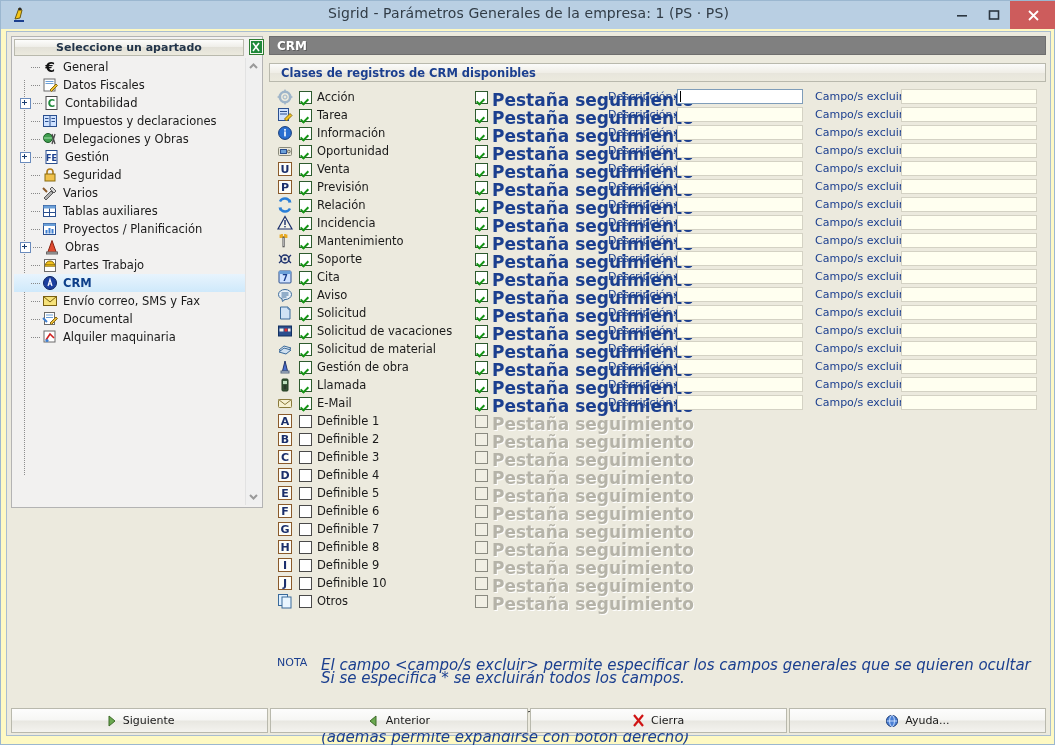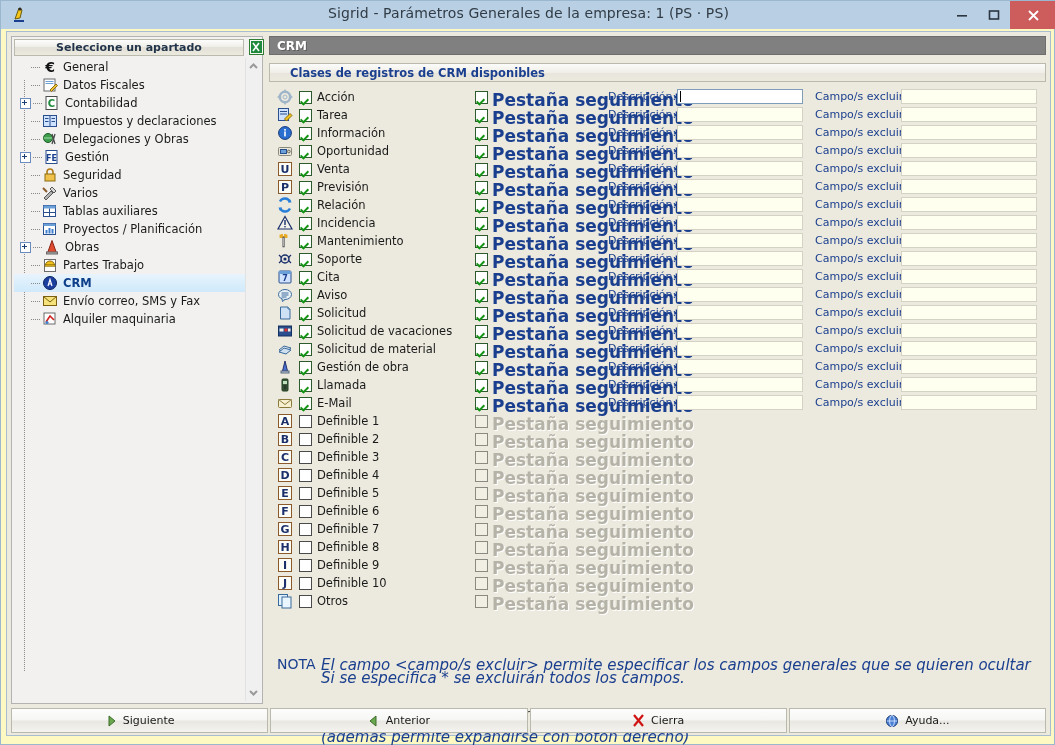--- a/index.html
+++ b/index.html
@@ -42,21 +42,21 @@
   
   #client{
     position:absolute;left:5px;top:30px;width:1045px;height:705px;
     background:#eceade;
     border:1px solid #a9bdd0;
     box-sizing:border-box;
   }
 
   
   #tree-panel{
-    position:absolute;left:4px;top:4px;width:252px;height:668px;
+    position:absolute;left:4px;top:4px;width:252px;height:472px;
     background:#f2f1f0;
     border:1px solid #b3b3b3;
     box-sizing:border-box;
   }
   #tree-header{
     position:absolute;left:2px;top:2px;width:230px;height:17px;
     background:linear-gradient(to bottom,#fdfdfc 0%,#efeee9 45%,#e3e1d8 50%,#eceade 100%);
     border:1px solid #b9b9ad;
     box-sizing:border-box;
     display:flex;align-items:center;justify-content:center;
@@ -126,21 +126,21 @@
     display:flex;align-items:center;
     padding-left:7px;
     color:#ffffff;font-weight:bold;font-size:12px;
     text-shadow:1px 1px 0 #5d5d5d;
   }
   #section-bar{
     position:absolute;left:0;top:27px;right:0;height:19px;
     background:linear-gradient(to bottom,#fbfbfa 0%,#f0eee7 50%,#e7e5dc 51%,#eceade 100%);
     border:1px solid #b9b9ad;
     box-sizing:border-box;
-    display:flex;align-items:center;padding-left:20px;
+    display:flex;align-items:center;padding-left:11px;
     color:#1b3f8f;font-weight:bold;font-size:11.5px;
   }
 
   #rows{
     position:absolute;left:0;top:52px;right:0;
   }
   .row{
     position:relative;height:18px;
   }
   .c-ico{
@@ -186,21 +186,21 @@
   .cb.on:after{
     content:"";position:absolute;left:2px;top:5px;width:3px;height:6px;
     border:solid #149414;border-width:0 2px 2px 0;transform:rotate(45deg);
   }
 
   
   #note{
     position:absolute;left:8px;top:620px;
   }
   #note-label{
-    position:absolute;left:0;top:0;font-size:14px;color:#1b3f8f;
+    position:absolute;left:0;top:0;font-size:11px;color:#1b3f8f;
   }
   .note-line{
     position:absolute;left:44px;font-size:15px;color:#1b3f8f;white-space:nowrap;font-style:italic;
   }
   #nl0{top:0px;}
   #nl1{top:13px;}
   #nl2{top:40px;margin-top:32px;}
 
   #agents-row{
     position:absolute;left:8px;top:671px;display:flex;align-items:center;
@@ -400,20 +400,32 @@
               <span class="tree-label">CRM</span>
             </div>
             <div class="tree-row">
               <span class="expander none"></span>
               <span class="dotline"></span>
               <span class="tree-ico"><svg width="16" height="16" viewBox="0 0 16 16">
                   <rect x="1.5" y="3.5" width="13" height="9" fill="#f6e27a" stroke="#7a6010"></rect>
                   <path d="M1.5 3.5 L8 9 L14.5 3.5" fill="none" stroke="#7a6010"></path>
                 </svg></span>
               <span class="tree-label">Envío correo, SMS y Fax</span>
+            </div>
+            <div class="tree-row">
+              <span class="expander none"></span>
+              <span class="dotline"></span>
+              <span class="tree-ico"><svg width="16" height="16" viewBox="0 0 16 16">
+                  <rect x="2.5" y="1.5" width="10" height="12" fill="#fff" stroke="#6b6b6b"></rect>
+                  <rect x="4" y="3.5" width="7" height="1" fill="#6a9fd8"></rect>
+                  <rect x="4" y="6" width="7" height="1" fill="#6a9fd8"></rect>
+                  <path d="M8 12 L14 6 L15.5 7.5 L9.5 13.5 Z" fill="#e8b93c" stroke="#8a6d10"></path>
+                  <path d="M1 7 L5 11" stroke="#3f7fd0" stroke-width="2"></path>
+                </svg></span>
+              <span class="tree-label">Documental</span>
             </div>
             <div class="tree-row">
               <span class="expander none"></span>
               <span class="dotline"></span>
               <span class="tree-ico"><svg width="16" height="16" viewBox="0 0 16 16">
                   <rect x="2" y="2" width="11" height="11" fill="#fff" stroke="#6b6b6b"></rect>
                   <path d="M4 11 L8 5 L12 9" stroke="#d02020" stroke-width="1.6" fill="none"></path>
                   <circle cx="5" cy="11.5" r="1.6" fill="#3f7fd0"></circle>
                 </svg></span>
               <span class="tree-label">Alquiler maquinaria</span>

